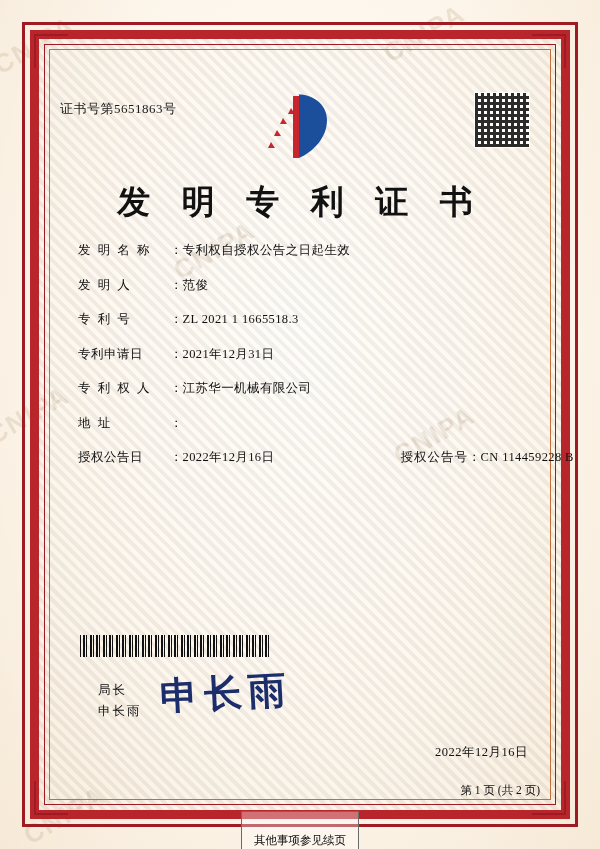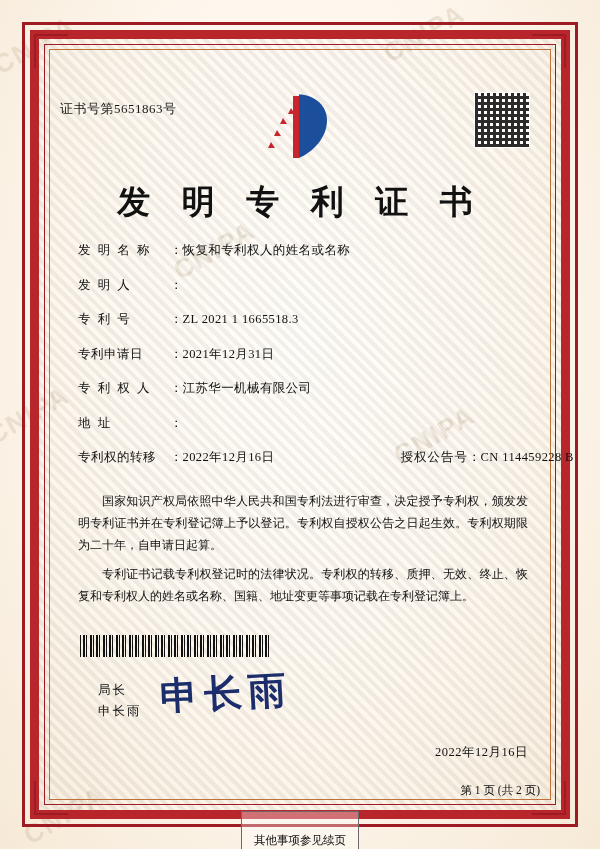--- a/index.html
+++ b/index.html
@@ -268,26 +268,27 @@
       </svg>
     </div>
 
     <div class="title">发 明 专 利 证 书</div>
 
     <div class="fields">
 
       <div class="frow">
         <div class="flabel">发 明 名 称</div>
         <div class="fcolon">：</div>
-        <div class="fval">恢复和专利权人的姓名或名称</div>
+        <div class="fval">专利权自授权公告之日起生效</div>
       </div>
 
       <div class="frow">
         <div class="flabel">发 明 人</div>
         <div class="fcolon">：</div>
+        <div class="fval">范俊</div>
       </div>
 
       <div class="frow">
         <div class="flabel">专 利 号</div>
         <div class="fcolon">：</div>
         <div class="fval">ZL 2021 1 1665518.3</div>
       </div>
 
       <div class="frow">
         <div class="flabel tight">专利申请日</div>
@@ -300,34 +301,30 @@
         <div class="fcolon">：</div>
         <div class="fval">江苏华一机械有限公司</div>
       </div>
 
       <div class="frow">
         <div class="flabel">地 址</div>
         <div class="fcolon">：</div>
       </div>
 
       <div class="frow dual">
-        <div class="flabel tight">专利权的转移</div>
+        <div class="flabel tight">授权公告日</div>
         <div class="fcolon">：</div>
         <div class="fval">2022年12月16日</div>
         <div class="flabel2">授权公告号</div>
         <div class="fcolon">：</div>
         <div class="fval" style="width:auto;">CN 114459228 B</div>
       </div>
 
     </div>
 
-    <div class="paras">
-      <p>国家知识产权局依照中华人民共和国专利法进行审查，决定授予专利权，颁发发明专利证书并在专利登记簿上予以登记。专利权自授权公告之日起生效。专利权期限为二十年，自申请日起算。</p>
-      <p>专利证书记载专利权登记时的法律状况。专利权的转移、质押、无效、终止、恢复和专利权人的姓名或名称、国籍、地址变更等事项记载在专利登记簿上。</p>
-    </div>
 
     <div class="barcode"></div>
 
     <div class="sig-block">
       <div>局长</div>
       <div>申长雨</div>
     </div>
 
     <div class="signature">申长雨</div>
 

